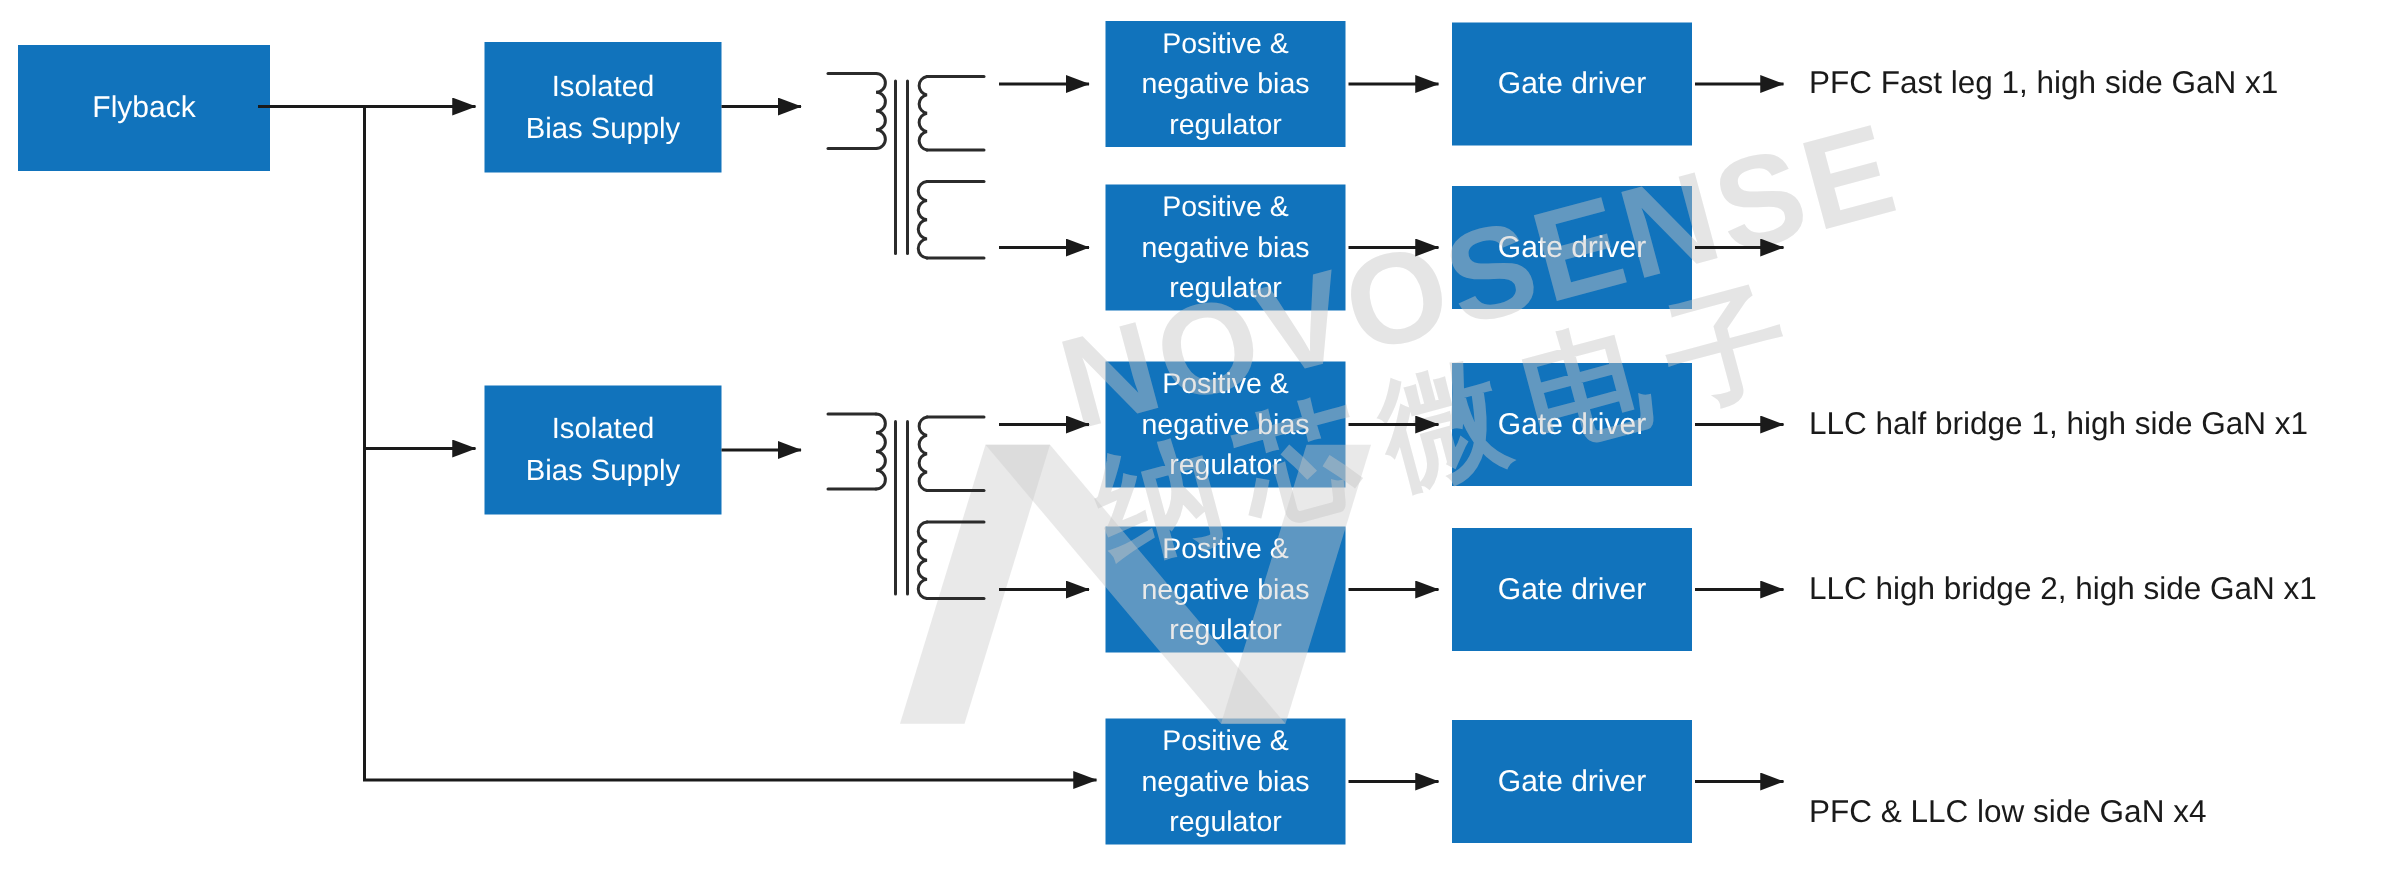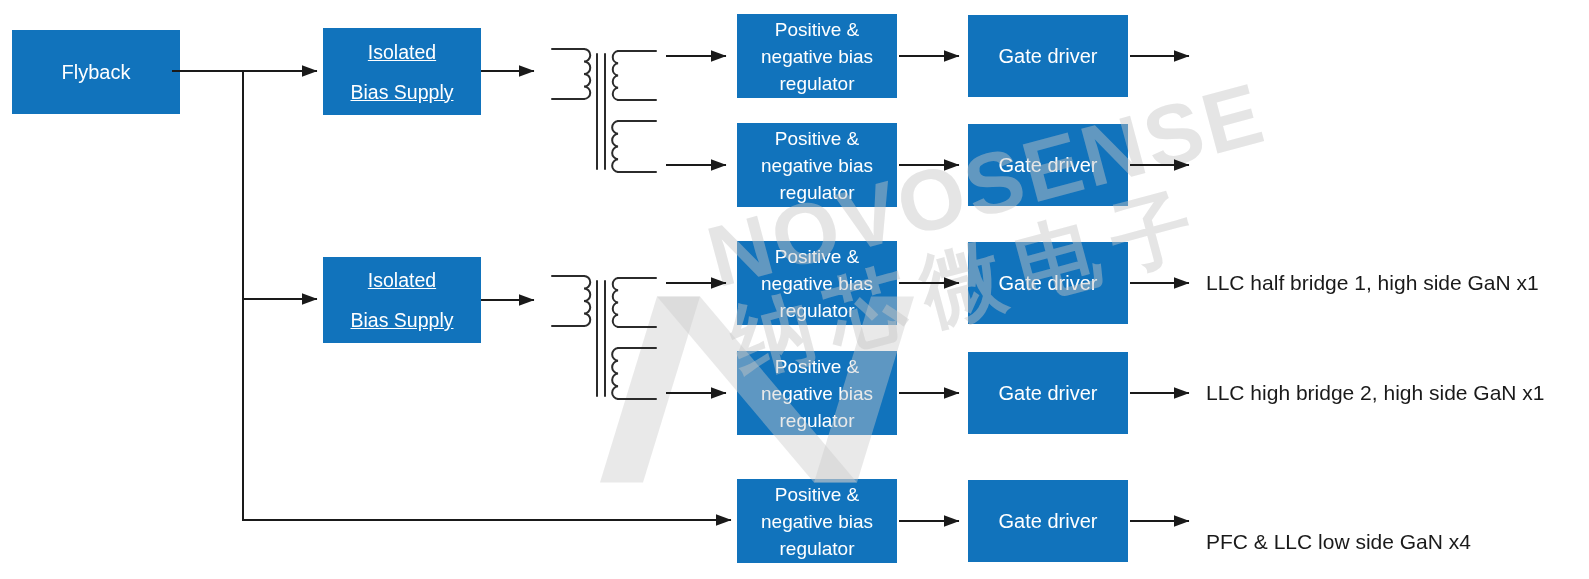--- a/index.html
+++ b/index.html
@@ -10,21 +10,21 @@
     position:absolute;
     background:#1173BC;
     color:#ffffff;
     display:flex;align-items:center;justify-content:center;
     text-align:center;
     white-space:pre-line;
     z-index:1;
   }
   .box.small{font-size:20px;line-height:26px;}
   .box.reg{font-size:19px;line-height:27px;}
-  .box.ibs{font-size:19.5px;line-height:40px;text-decoration:underline;}
+  .box.ibs{font-size:19.5px;line-height:28px;}
 
   .out-label{
     position:absolute;
     left:1206px;
     height:28px;line-height:28px;
     font-size:21px;color:#1a1a1a;
     white-space:nowrap;
     z-index:3;
   }
 
@@ -72,20 +72,21 @@
   <div class="box reg" style="left:737px;top:479px;width:160px;height:84px;">Positive &amp;
 negative bias
 regulator</div>
 
   <div class="box small" style="left:968px;top:15px;width:160px;height:82px;">Gate driver</div>
   <div class="box small" style="left:968px;top:124px;width:160px;height:82px;">Gate driver</div>
   <div class="box small" style="left:968px;top:242px;width:160px;height:82px;">Gate driver</div>
   <div class="box small" style="left:968px;top:352px;width:160px;height:82px;">Gate driver</div>
   <div class="box small" style="left:968px;top:480px;width:160px;height:82px;">Gate driver</div>
 
+  <div class="out-label" style="top:42px;">PFC Fast leg 1, high side GaN x1</div>
   <div class="out-label" style="top:269px;">LLC half bridge 1, high side GaN x1</div>
   <div class="out-label" style="top:379px;">LLC high bridge 2, high side GaN x1</div>
   <div class="out-label" style="top:528px;">PFC &amp; LLC low side GaN x4</div>
 
   <div id="watermark-layer">
     <svg id="wm-logo" width="400" height="250" viewBox="0 0 400 245">
       <g fill="rgba(203,203,203,0.42)">
         <polygon points="55,238 112,52 155,52 98,238"></polygon>
         <polygon points="112,52 155,52 312,238 269,238"></polygon>
         <polygon points="269,238 326,52 369,52 312,238"></polygon>

